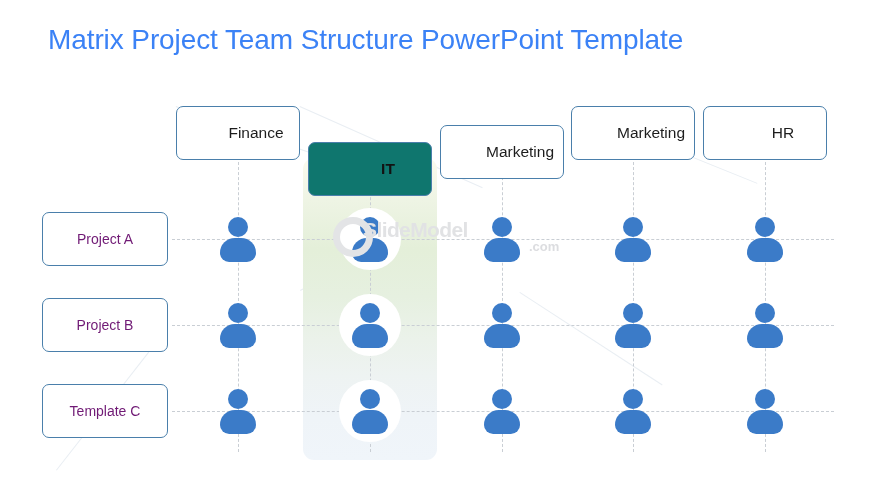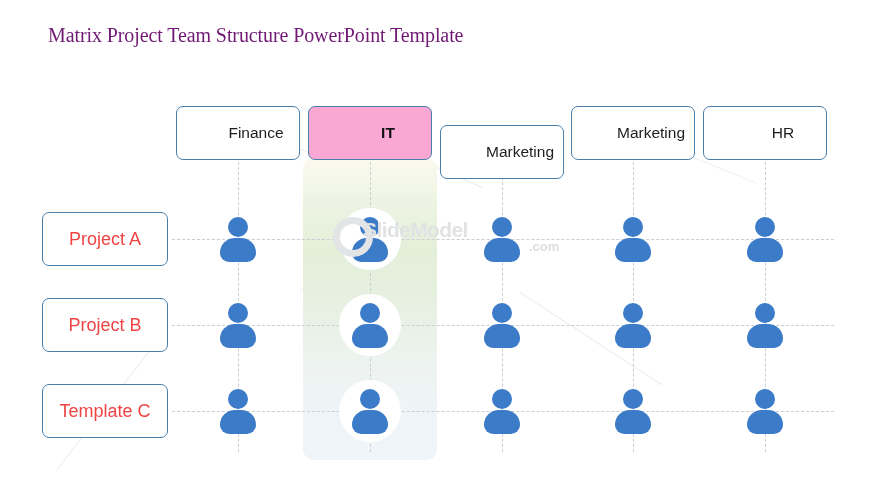--- a/index.html
+++ b/index.html
@@ -21,22 +21,22 @@
   .g1{left:176px;top:106px;width:160px;transform:rotate(19deg);}
   .g2{left:300px;top:106px;width:200px;transform:rotate(24deg);}
   .g3{left:572px;top:108px;width:200px;transform:rotate(22deg);}
   .g4{left:56px;top:470px;width:150px;transform:rotate(-52deg);}
   .g5{left:300px;top:290px;width:130px;transform:rotate(-28deg);}
   .g6{left:520px;top:292px;width:170px;transform:rotate(33deg);}
 
   
   #title{
     position:absolute;left:48px;top:24px;
-    font-size:20px;font-weight:400;color:#701a75;
-    letter-spacing:-0.1px;white-space:nowrap;font-family:Liberation Serif, serif;
+    font-size:28px;font-weight:400;color:#3b82f6;
+    letter-spacing:-0.1px;white-space:nowrap;
   }
 
   
   #band{
     position:absolute;left:303px;top:158px;width:134px;height:302px;
     border-radius:11px;
     background:linear-gradient(to bottom,
        #fbfaee 0%,
        #eef4e4 14%,
        #e4efd9 30%,
@@ -60,32 +60,32 @@
   
   .hdr{
     position:absolute;top:106px;height:54px;width:124px;
     border:1.7px solid #4a7fab;border-radius:7px;
     background:#ffffff;
     display:flex;align-items:center;justify-content:center;
     box-sizing:border-box;
     padding-left:36px;
   }
   .hdr span{font-size:15.5px;color:#1d1d1d;font-weight:400;}
-  .hdr.active{background:#f9a8d4;border-color:#4a7fab;}
+  .hdr.active{background:#0f766e;border-color:#4a7fab;margin-top:36px;}
   .hdr.active span{font-weight:bold;color:#121212;}
 
   
   .rowlbl{
     position:absolute;left:42px;width:126px;height:54px;
     border:1.7px solid #4a7fab;border-radius:7px;
     background:#ffffff;
     display:flex;align-items:center;justify-content:center;
     box-sizing:border-box;
   }
-  .rowlbl span{font-size:18px;color:#ef4444;}
+  .rowlbl span{font-size:14px;color:#701a75;}
 
   
   .cell{position:absolute;width:62px;height:62px;}
   .disc{
     position:absolute;left:0;top:0;width:62px;height:62px;
     border-radius:50%;background:#ffffff;
   }
   .person{position:absolute;left:0;top:0;width:62px;height:62px;}
   .head{
     position:absolute;left:50%;top:9px;

